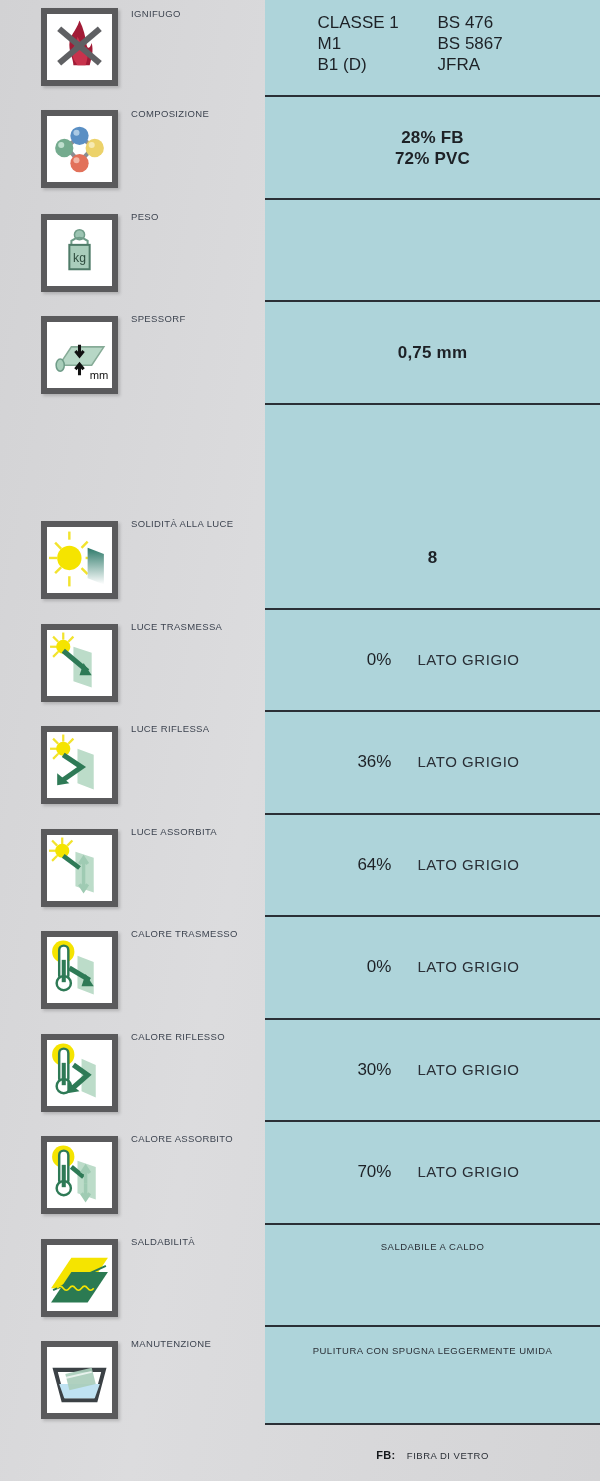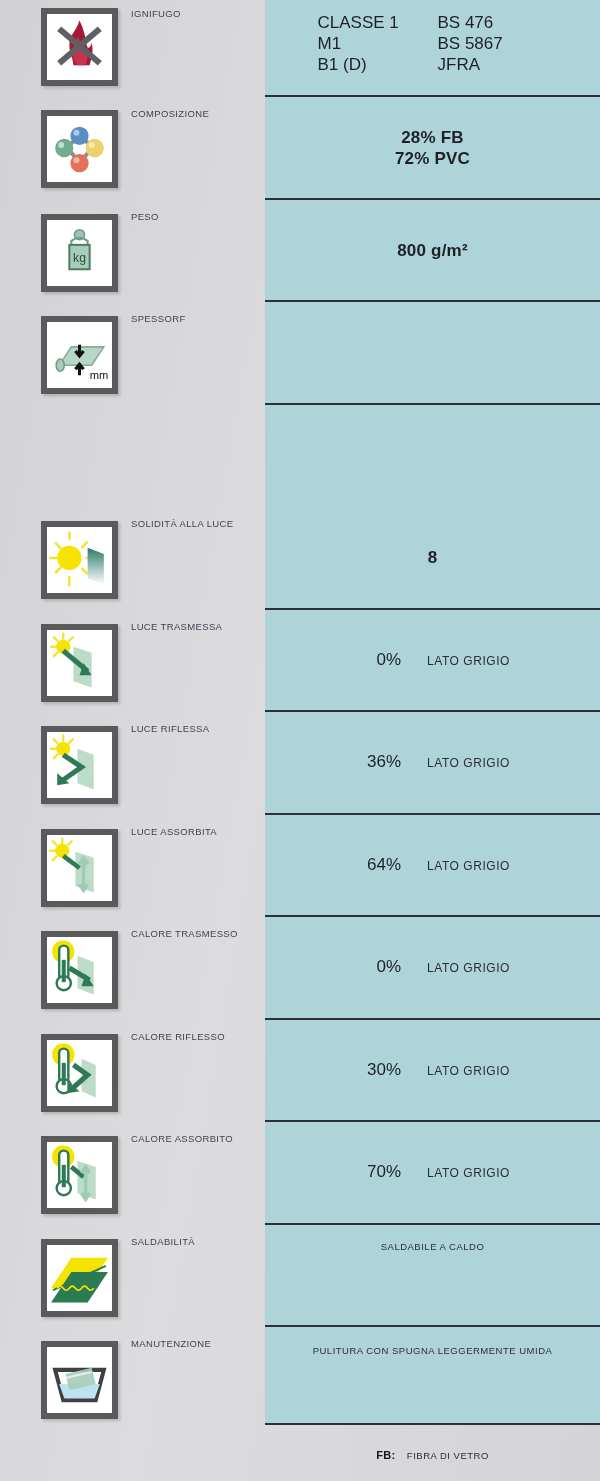--- a/index.html
+++ b/index.html
@@ -36,21 +36,21 @@
   .val-big{font-size:17px;line-height:21px;letter-spacing:.2px;font-weight:bold;}
   .val-small{font-size:9.5px;letter-spacing:.5px;color:#2a2f36;}
 
   .fire-grid{position:absolute;left:265px;width:335px;display:flex;justify-content:center;}
   .fire-col{font-size:17px;line-height:21px;color:#1d2126;text-align:left;}
   .fire-col.c1{width:120px;}
   .fire-col.c2{width:110px;}
 
   .pct-line{position:absolute;left:265px;width:335px;display:flex;align-items:baseline;justify-content:center;}
   .pct-num{font-size:17px;color:#1d2126;min-width:46px;text-align:right;}
-  .pct-note{font-size:12px;letter-spacing:.55px;color:#2a2f36;margin-left:26px;}
+  .pct-note{font-size:15px;letter-spacing:.55px;color:#2a2f36;margin-left:26px;}
 
   .footnote{position:absolute;left:265px;width:335px;top:1445px;text-align:center;}
   .fn-key{font-size:11px;font-weight:bold;color:#15181c;letter-spacing:.3px;}
   .fn-txt{font-size:9.5px;letter-spacing:.5px;color:#2a2f36;margin-left:7px;}
 </style>
 </head>
 <body>
 
 <div class="sheet">
 
@@ -119,37 +119,37 @@
         <div class="inner">
           <svg viewBox="0 0 64 64">
             <circle cx="32" cy="14" r="5" fill="#9cc4b2" stroke="#6f9c88" stroke-width="1.5"></circle>
             <path d="M24 20 q8 -6 16 0 v24 h-16 z" fill="none" stroke="#6f9c88" stroke-width="2"></path>
             <rect x="22" y="24" width="20" height="24" fill="#a9cdbb" stroke="#4f7b68" stroke-width="2"></rect>
             <text x="32" y="41" font-family="Liberation Sans, sans-serif" font-size="12" text-anchor="middle" fill="#2c4a3c">kg</text>
           </svg>
         </div>
       </div>
       <div class="label" style="top:11px">PESO</div>
-      <div class="val val-big" style="top:40px">800 g/m²</div>
       <div class="divider" style="top:100px"></div>
     </div>
 
     <div class="row" style="top:302px;height:103px">
       <div class="tile" style="top:14px">
         <div class="inner">
           <svg viewBox="0 0 64 64">
             <path d="M12 42 L24 24 L56 24 L44 42 Z" fill="#b7d7c6" stroke="#86ab97" stroke-width="1.5"></path>
             <ellipse cx="13" cy="42" rx="4" ry="6" fill="#a7cdb9" stroke="#6f9c88" stroke-width="1.5"></ellipse>
             <path d="M32 22 L32 32 M28 28 L32 33 L36 28" stroke="#111" stroke-width="3" fill="none"></path>
             <path d="M32 52 L32 42 M28 46 L32 41 L36 46" stroke="#111" stroke-width="3" fill="none"></path>
             <text x="42" y="56" font-family="Liberation Sans, sans-serif" font-size="11" fill="#111">mm</text>
           </svg>
         </div>
       </div>
       <div class="label" style="top:11px">SPESSORF</div>
+      <div class="val val-big" style="top:40px">0,75 mm</div>
       <div class="divider" style="top:101px"></div>
     </div>
 
 
     <div class="row" style="top:507px;height:103px">
       <div class="tile" style="top:14px">
         <div class="inner">
           <svg viewBox="0 0 64 64">
             <g stroke="#f2e32d" stroke-width="2.4">
               <line x1="22" y1="4" x2="22" y2="12"></line>

